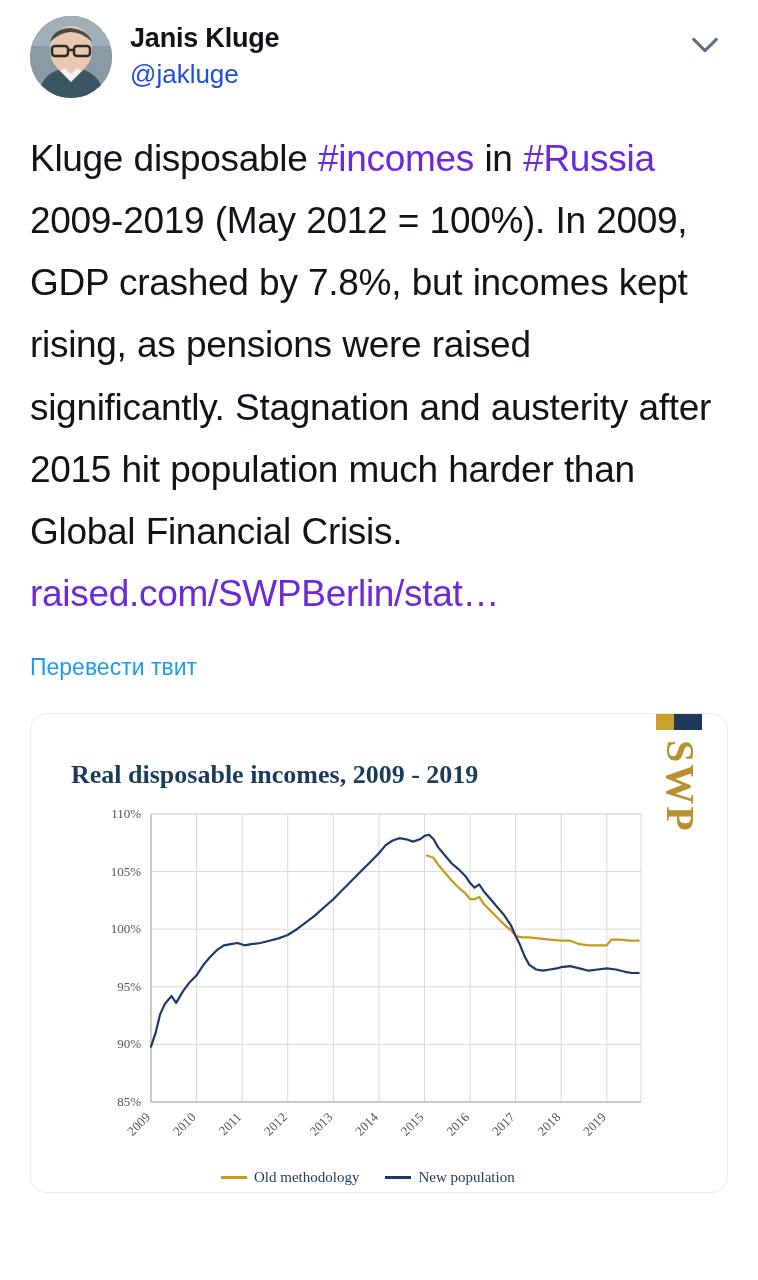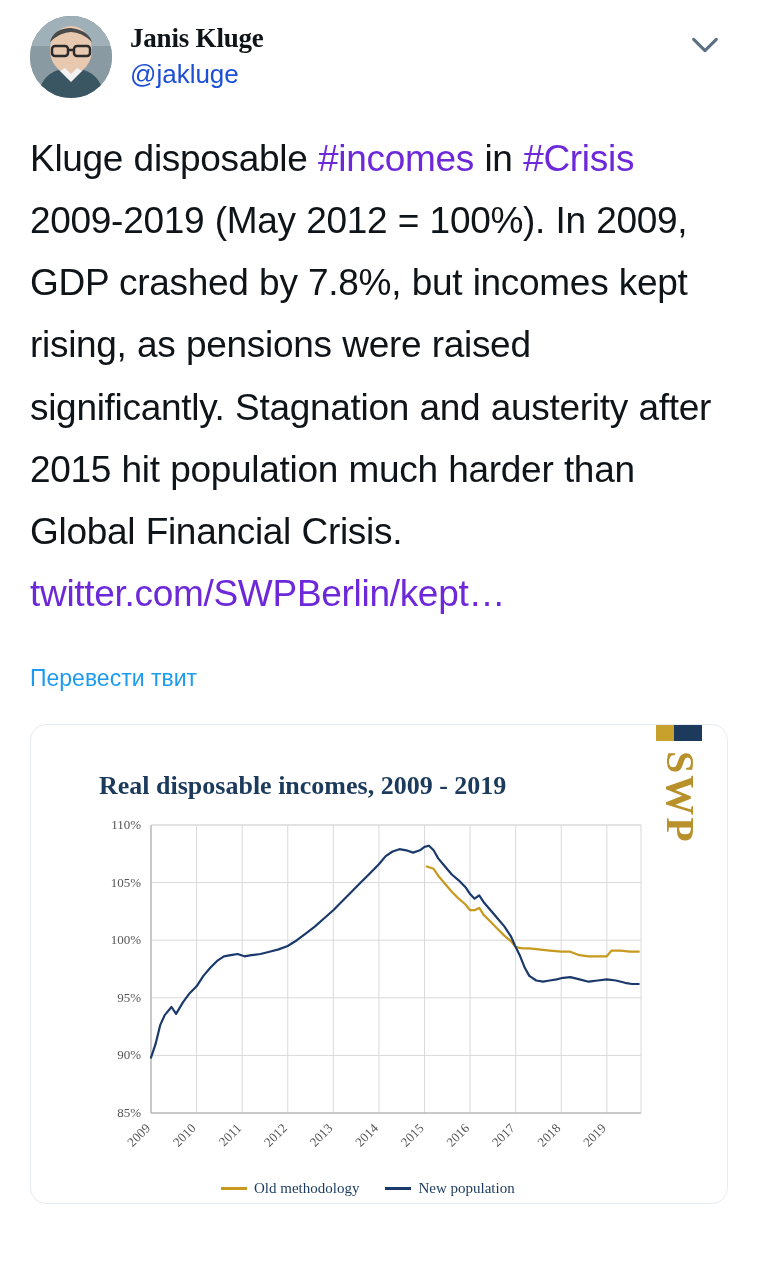--- a/index.html
+++ b/index.html
@@ -35,21 +35,20 @@
   .names {
     margin-left: 18px;
     padding-top: 6px;
   }
   .display-name {
     font-size: 27px;
     font-weight: bold;
     color: #0f1419;
     line-height: 1.25;
     letter-spacing: -0.2px;
-    font-family: Liberation Serif, serif;
   }
   .handle {
     font-size: 26px;
     color: #1d4ed8;
     line-height: 1.25;
     margin-top: 2px;
   }
   .caret {
     position: absolute;
     right: 6px;
@@ -63,21 +62,21 @@
     margin-top: 30px;
     font-size: 37px;
     line-height: 1.68;
     color: #0f1419;
     letter-spacing: -0.3px;
     word-spacing: 0.5px;
   }
   .link { color: #6d28d9; }
 
   .translate {
-    margin-top: 40px;
+    margin-top: 29px;
     font-size: 23px;
     color: #1d9bf0;
   }
 
   .card {
     margin-top: 32px;
     border: 1px solid #e6ecf0;
     border-radius: 16px;
     height: 480px;
     position: relative;
@@ -102,21 +101,21 @@
     font-family: "Liberation Serif", serif;
     font-size: 40px;
     font-weight: bold;
     color: #b8912a;
     letter-spacing: 2px;
     margin-top: 10px;
     margin-left: 8px;
   }
   .card-title {
     position: absolute;
-    left: 68px; top: 46px;
+    left: 40px; top: 46px;
     font-family: "Liberation Serif", serif;
     font-size: 26px;
     font-weight: bold;
     color: #1b3a5c;
   }
   .plot-wrap {
     position: absolute;
     left: 0; top: 78px;
     width: 660px; height: 400px;
   }
@@ -160,21 +159,21 @@
       <div class="handle">@jakluge</div>
     </div>
     <div class="caret">
       <svg width="34" height="34" viewBox="0 0 24 24" aria-hidden="true">
         <path d="M4 8 L12 16 L20 8" fill="none" stroke="#5b7083" stroke-width="2.2" stroke-linecap="round" stroke-linejoin="round"></path>
       </svg>
     </div>
   </div>
 
   <div class="body-text">
-    <span>Kluge disposable </span><span class="link">#incomes</span><span> in </span><span class="link">#Crisis</span><span> 2009-2019 (May 2012 = 100%). In 2009, GDP crashed by 7.8%, but incomes kept rising, as pensions were raised significantly. Stagnation and austerity after 2015 hit population much harder than Global Financial Crisis. </span><span class="link">twitter.com/SWPBerlin/kept…</span>
+    <span>Kluge disposable </span><span class="link">#incomes</span><span> in </span><span class="link">#Russia</span><span> 2009-2019 (May 2012 = 100%). In 2009, GDP crashed by 7.8%, but incomes kept rising, as pensions were raised significantly. Stagnation and austerity after 2015 hit population much harder than Global Financial Crisis. </span><span class="link">raised.com/SWPBerlin/stat…</span>
   </div>
 
   <div class="translate">Перевести твит</div>
 
   <div class="card">
 
     <div class="swp-logo">
       <div class="swp-flag">
         <div class="a"></div>
           <div class="b"></div>

